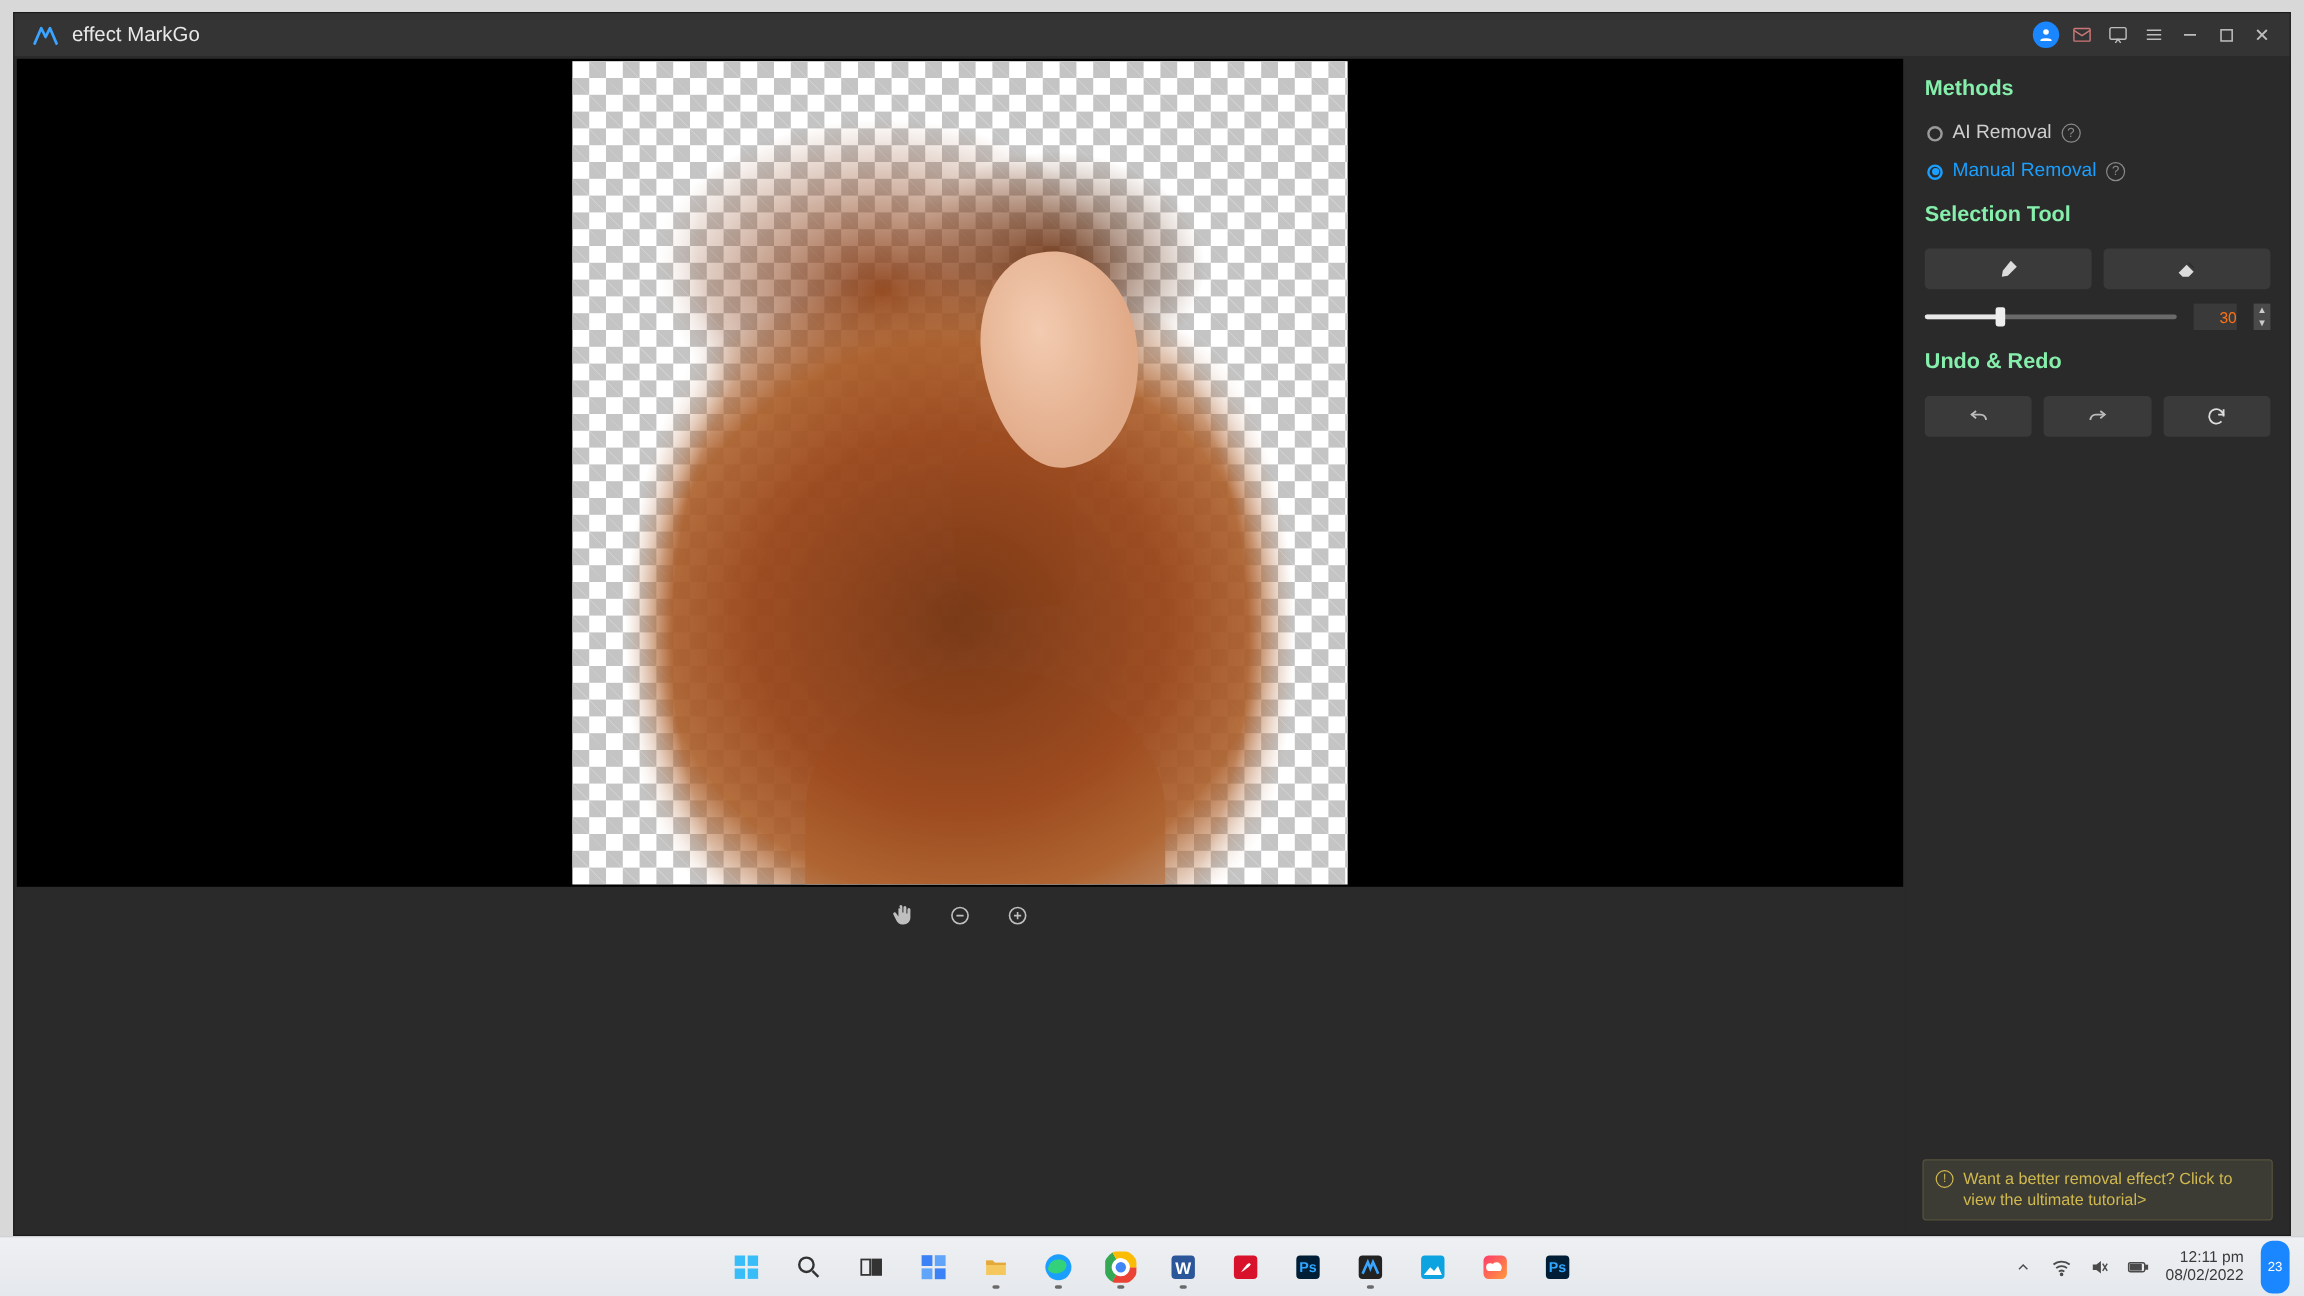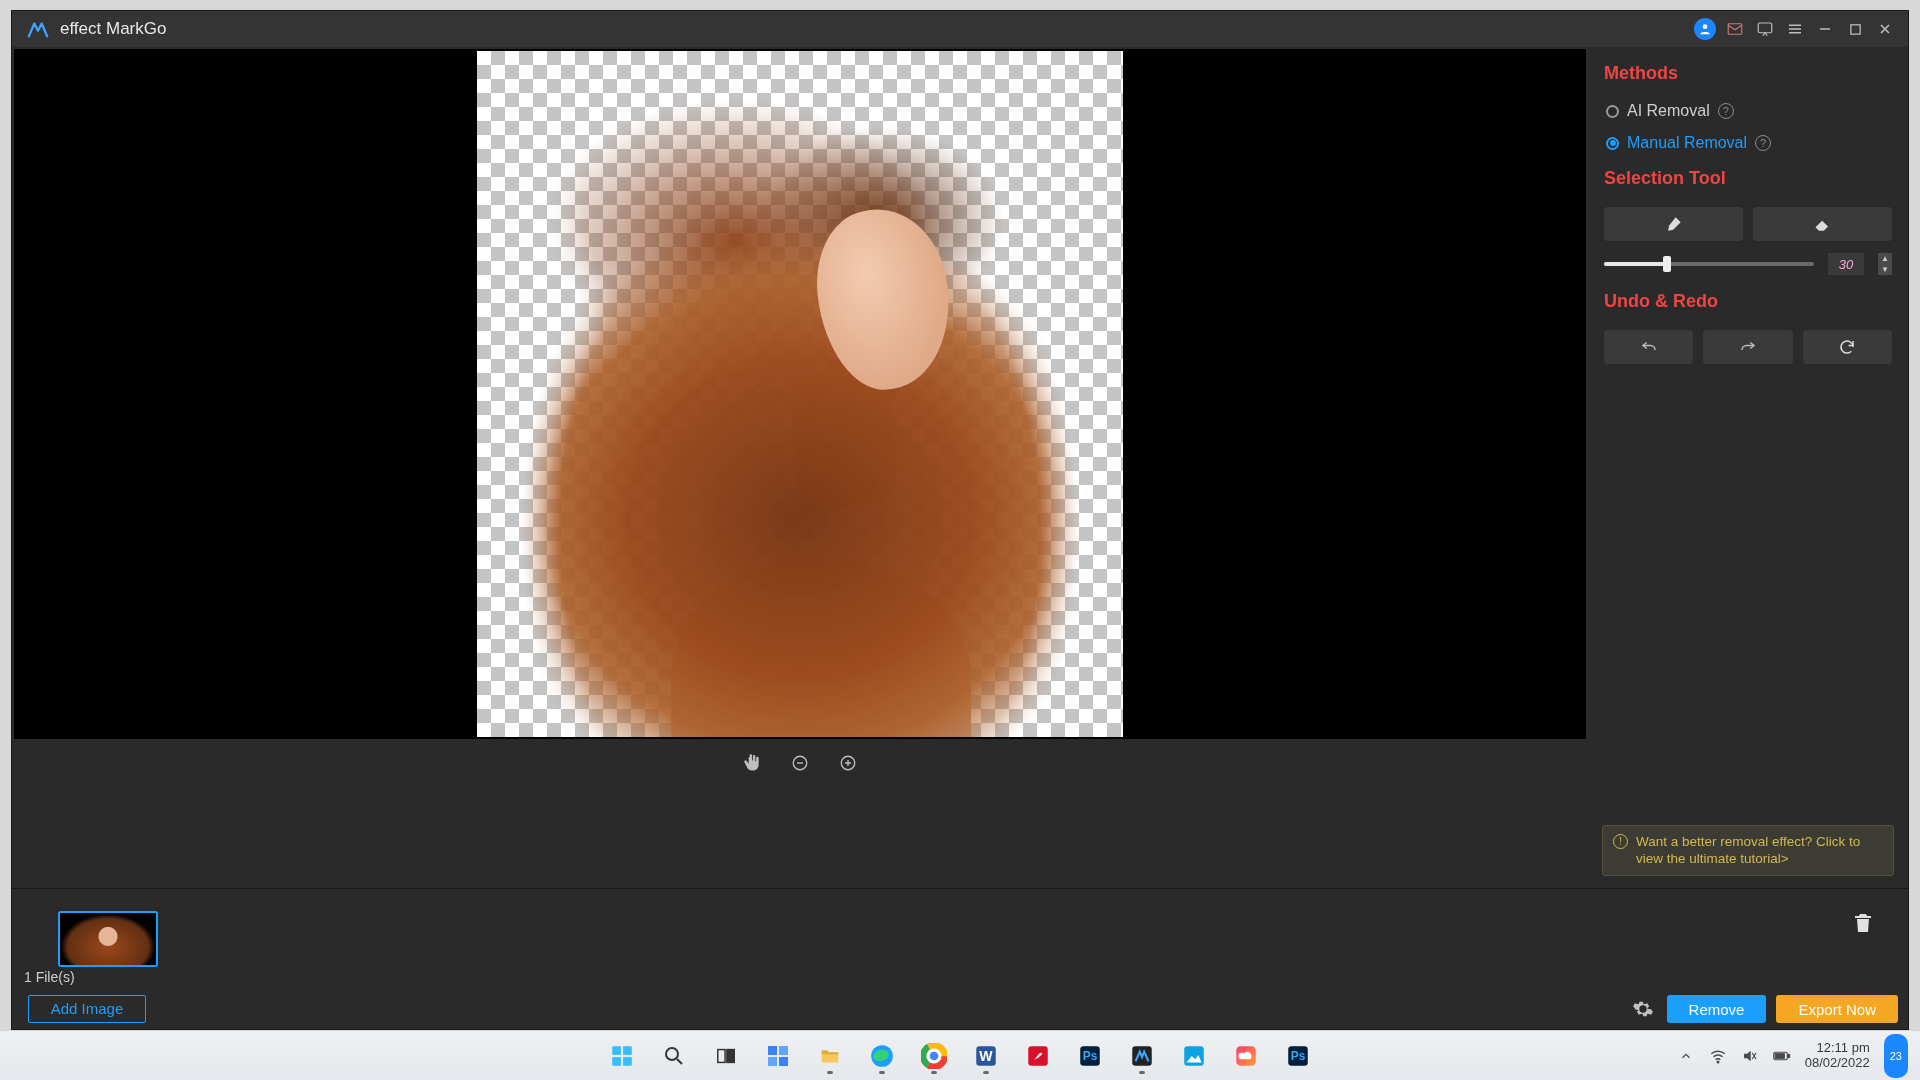--- a/index.html
+++ b/index.html
@@ -124,21 +124,21 @@
     color:#bfbfbf;
   }
   .vc-icon { width:26px; height:26px; display:flex;align-items:center;justify-content:center; cursor:pointer; }
 
   .side-panel {
     width: 320px; padding: 16px 16px 10px 16px;
     background:#2a2a2a;
     display:flex; flex-direction:column;
     position:relative;
   }
-  .panel-heading { color:#ef4444; font-size:18px; font-weight:600; margin-bottom:10px; }
+  .panel-heading { color:#86efac; font-size:18px; font-weight:600; margin-bottom:10px; }
   .radio-row { display:flex; align-items:center; gap:8px; margin:8px 0 6px 2px; cursor:pointer; }
   .radio-dot {
     width:13px; height:13px; border-radius:50%;
     border:2px solid #9a9a9a; position:relative; box-sizing:border-box;
   }
   .radio-dot.active { border-color:#1a9fff; }
   .radio-dot.active::after{
     content:""; position:absolute; inset:1.5px; background:#1a9fff; border-radius:50%;
   }
   .radio-label { color:#cfcfcf; font-size:16px; }
@@ -160,22 +160,22 @@
     position:relative; flex:1; height: 4px; background:#6a6a6a; border-radius:2px;
   }
   .slider-fill {
     position:absolute; left:0; top:0; bottom:0; background:#e8e8e8; border-radius:2px;
   }
   .slider-thumb {
     position:absolute; top:50%; width:8px; height:16px; background:#eee; border-radius:2px;
     transform:translate(-50%,-50%);
   }
   .num-input {
-    width:36px; height:22px; background:#3a3a3a; color:#f9a8d4;
-    border:none; text-align:center; font-size:13px;font-style:italic;
+    width:36px; height:22px; background:#3a3a3a; color:#f97316;
+    border:none; text-align:right; font-size:13px;
   }
   .spin { width:14px; height:22px; background:#4a4a4a; display:flex; flex-direction:column; }
   .spin div { flex:1; display:flex; align-items:center; justify-content:center; color:#ccc; font-size:8px; cursor:pointer; }
 
   .tip-banner {
     position:absolute; bottom:12px; left:14px; right:14px;
     background:#3d3c34; border:1px solid #55523b;
     padding:7px 10px; border-radius:3px;
     color:#d0b94f; font-size:13.5px; line-height:1.3;
     display:flex; gap:8px; cursor:pointer;
@@ -411,44 +411,20 @@
         </div>
       </div>
 
       <div class="tip-banner">
         <div class="tip-icon">!</div>
         <span>Want a better removal effect? Click to view the ultimate tutorial&gt;</span>
       </div>
     </div>
   </div>
 
-  <div class="bottom-area">
-    <div class="thumb-strip">
-      <div class="thumb">
-        <div class="thumb-inner"></div>
-      </div>
-      <div class="trash">
-        <svg width="24" height="28" viewBox="0 0 24 24" fill="#e2e2e2">
-            <path d="M9 3h6l1 2h4v2H4V5h4zM6 8h12l-1 13H7z"></path>
-          </svg>
-      </div>
-      <div class="file-count">1 File(s)</div>
-    </div>
-    <div class="action-bar">
-      <button class="add-image-btn">Add Image</button>
-      <div class="grow"></div>
-      <div class="gear">
-        <svg width="22" height="22" viewBox="0 0 24 24" fill="#bfbfbf">
-            <path d="M12 8a4 4 0 100 8 4 4 0 000-8zm9 4a7 7 0 01-.1 1.2l2 1.6-2 3.4-2.4-.8a7 7 0 01-2 .1l-.4 2.5h-4l-.4-2.5a7 7 0 01-2-.1l-2.4.8-2-3.4 2-1.6A7 7 0 013 12a7 7 0 01.1-1.2l-2-1.6 2-3.4 2.4.8a7 7 0 012-.1L8 4h4l.4 2.5a7 7 0 012 .1l2.4-.8 2 3.4-2 1.6c.1.4.2.8.2 1.2z"></path>
-          </svg>
-      </div>
-      <button class="btn-remove">Remove</button>
-      <button class="btn-export">Export Now</button>
-    </div>
-  </div>
 </div>
 
 <div class="taskbar">
   <div class="taskbar-center">
     <div class="tb-icon">
       <svg width="26" height="26" viewBox="0 0 24 24">
           <rect x="3" y="3" width="8" height="8" fill="#38bdf8"></rect>
           <rect x="13" y="3" width="8" height="8" fill="#38bdf8"></rect>
           <rect x="3" y="13" width="8" height="8" fill="#38bdf8"></rect>
           <rect x="13" y="13" width="8" height="8" fill="#38bdf8"></rect>

